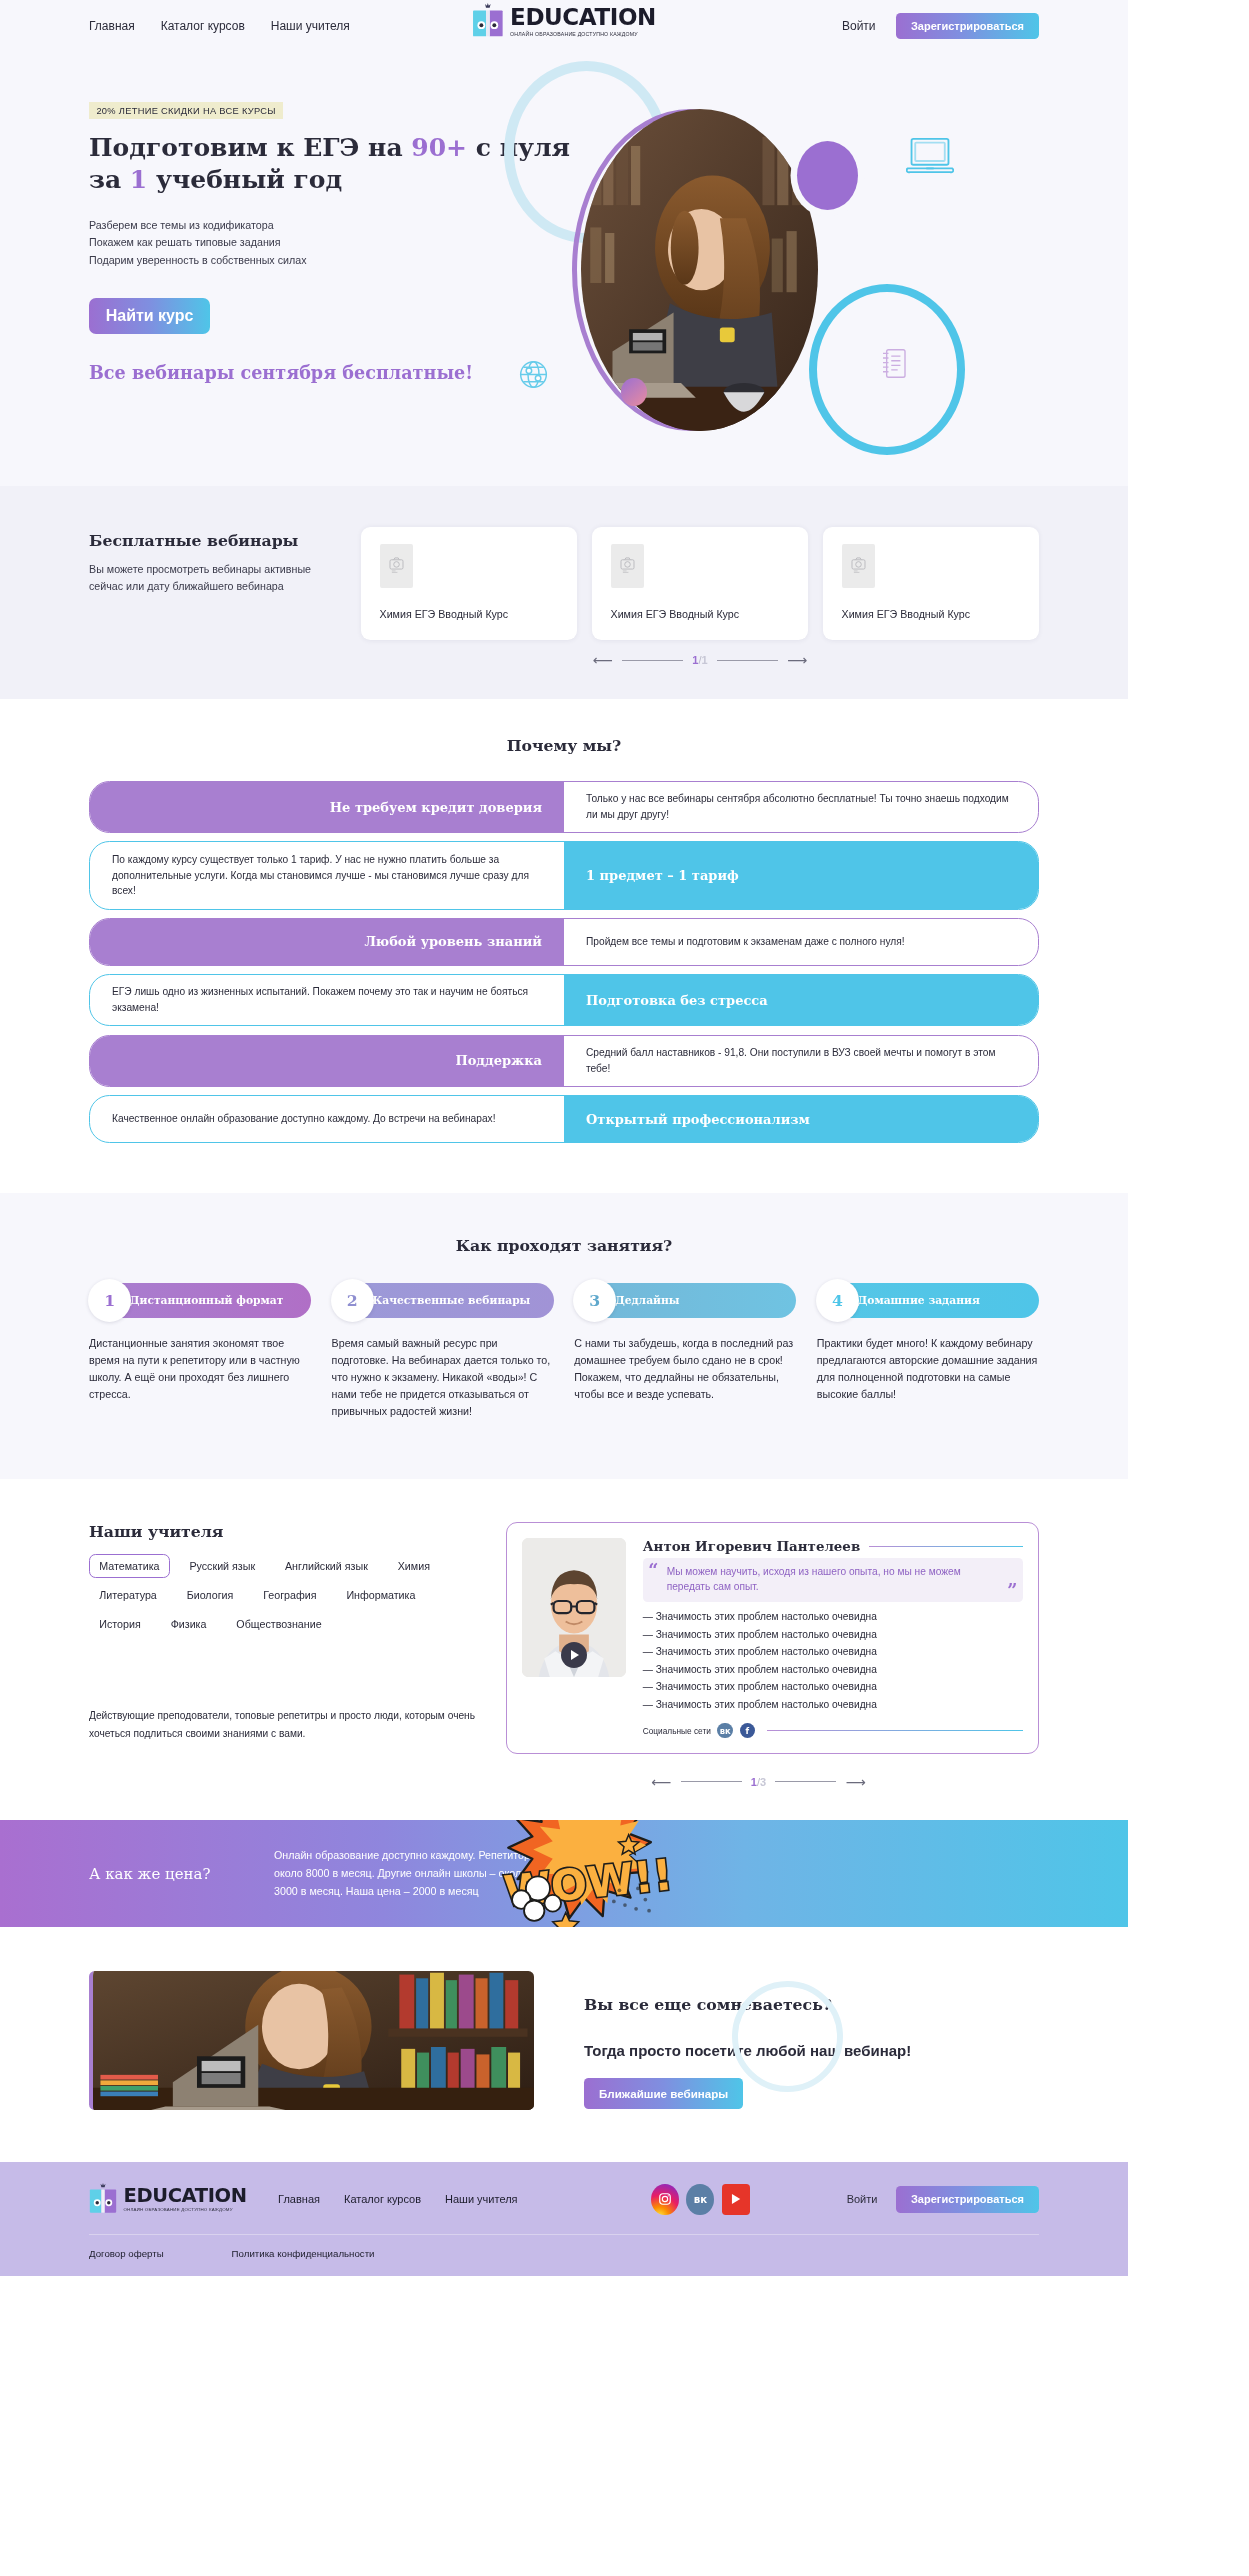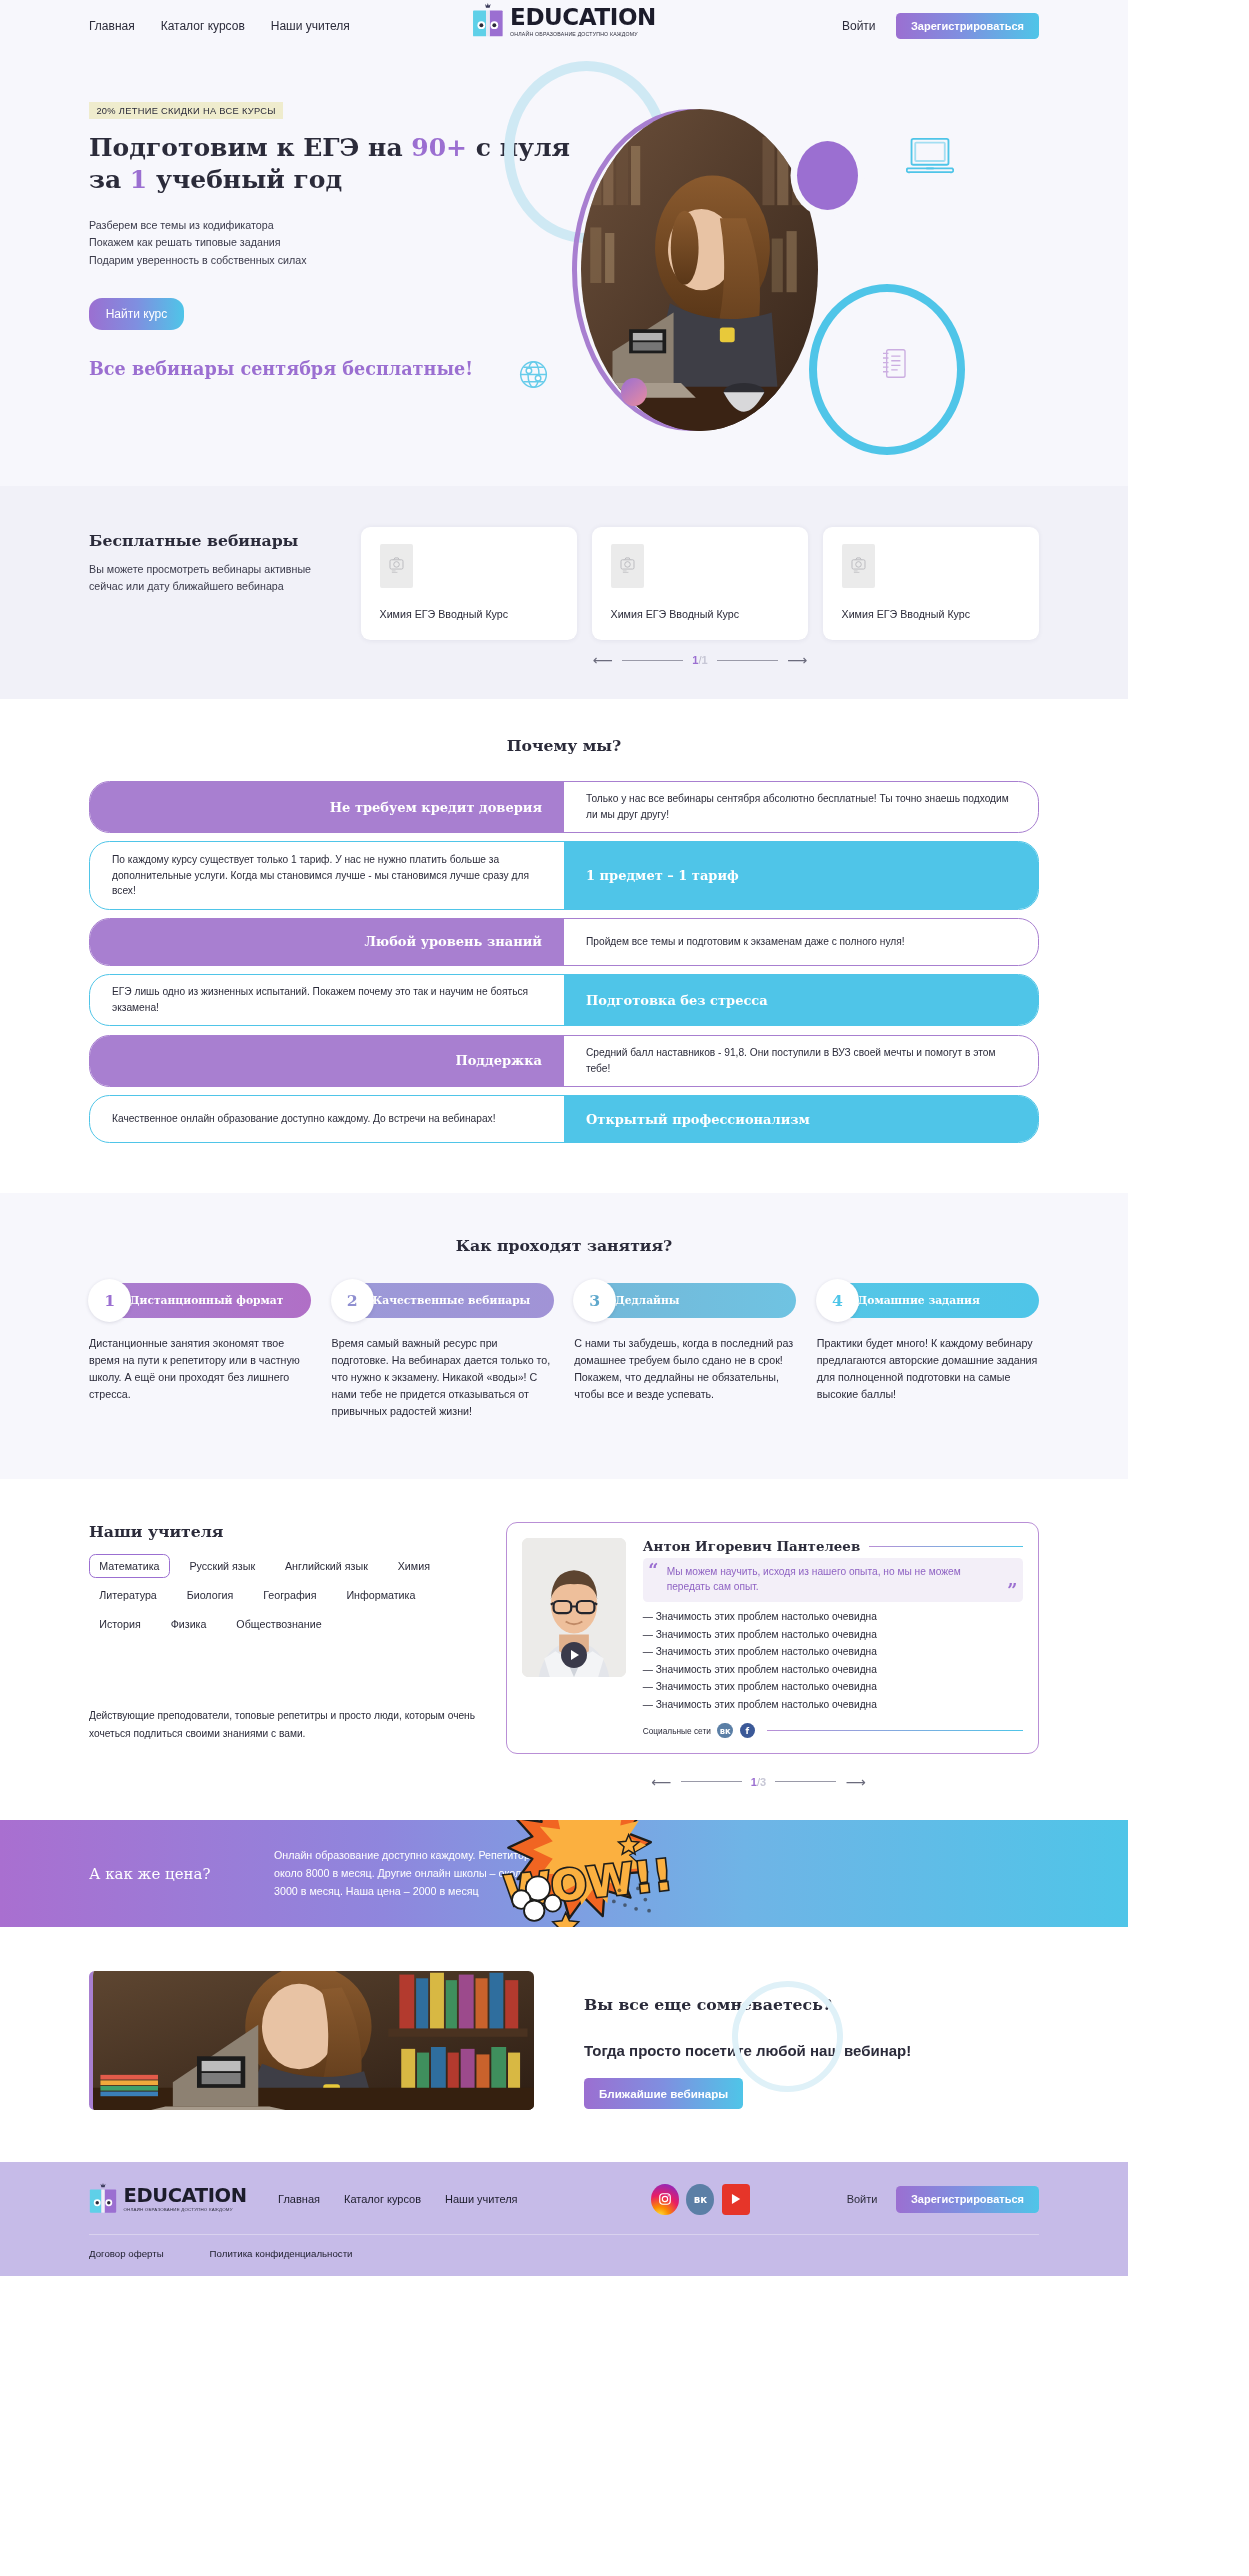--- a/index.html
+++ b/index.html
@@ -70,22 +70,22 @@
   .hero h1 {
     font-family: "DejaVu Serif", serif;
     font-size: 25px; line-height: 1.28; color: #2b2b3a;
     margin-top: 13px; font-weight: bold; max-width: 519px;
   }
   .hero h1 .accent { color: #9b6fd1; }
   .hero-bullets { margin-top: 20.4px; font-size: 10.7px; line-height: 1.65; color: #3a3a4a; }
   .btn-find {
     margin-top: 28px;
     background: linear-gradient(90deg, #9b6fd1 0%, #7f8fe0 50%, #4fc5e8 100%);
-    color: #fff; border: none; border-radius: 13px;
-    font-size: 12px; font-weight: normal; padding: 9.3px 16.7px; cursor: pointer;
+    color: #fff; border: none; border-radius: 7px;
+    font-size: 16px; font-weight: bold; padding: 9.3px 16.7px; cursor: pointer;
     font-family: "Liberation Sans", sans-serif;
   }
   .hero-free {
     margin-top: 28px;
     font-family: "DejaVu Serif", serif; font-weight: bold;
     font-size: 17.6px; color: #9b6fd1;
   }
 
   
   .hero-art { position: absolute; right: 56px; top: 0; width: 611px; height: 434px; }
@@ -320,21 +320,21 @@
   .footer-nav { display: flex; gap: 24px; }
   .footer-nav a { font-size: 11px; color: #1c1c2b; text-decoration: none; }
   .footer-social { margin-left: 102px; display: flex; gap: 7.4px; }
   .fs { width: 28px; height: 31.5px; border-radius: 6.5px; display:flex; align-items:center; justify-content:center; cursor:pointer; }
   .fs.ig { background: radial-gradient(circle at 30% 105%, #fdd835 5%, #fb8c00 25%, #e91e63 55%, #9c27b0 85%); border-radius: 50%; }
   .fs.vk { background: #5b7fa6; border-radius: 50%; }
   .fs.yt { background: #e63529; border-radius: 3.7px; }
   .footer-right { margin-left: auto; display: flex; align-items: center; gap: 18.5px; }
   .footer-right .link-login { font-size: 11px; }
   .footer-bottom {
-    border-top: 0.9px solid #d9d2ee; padding: 13px 0 16.7px; display: flex; gap: 46px;
+    border-top: 0.9px solid #d9d2ee; padding: 13px 0 16.7px; display: flex; gap: 68px;
   }
   .footer-bottom a { font-size: 9.7px; color: #1c1c2b; text-decoration: none; }
 </style>
 </head>
 <body>
 
 <div class="page">
 
   <header class="header">
     <nav class="nav">

